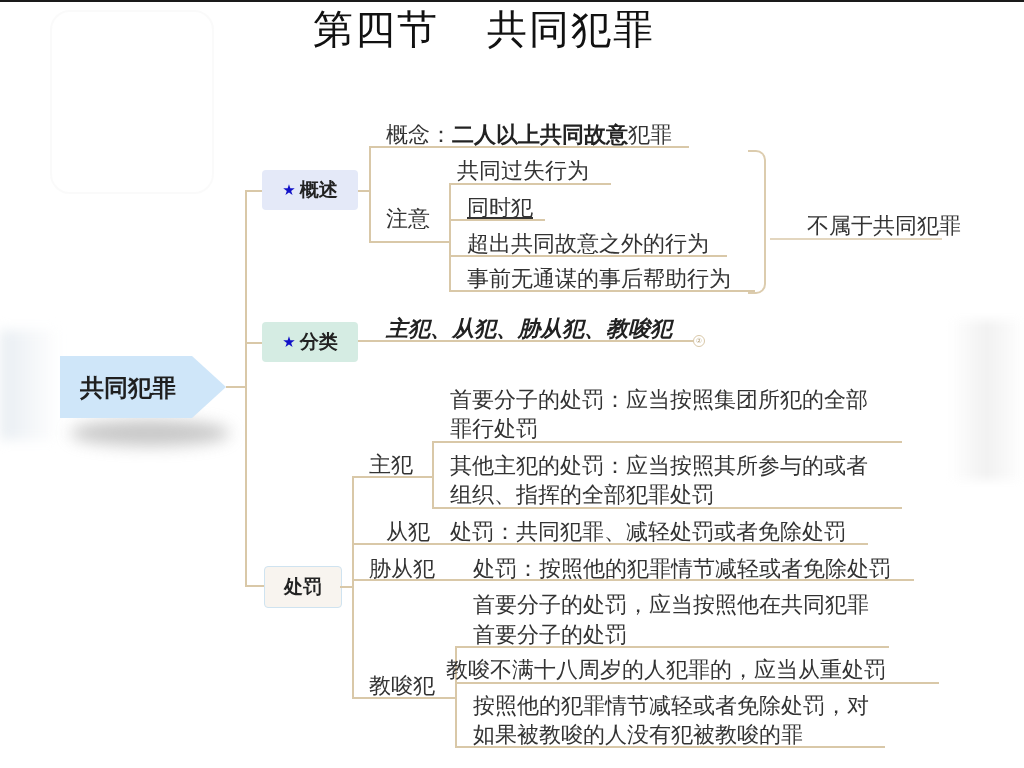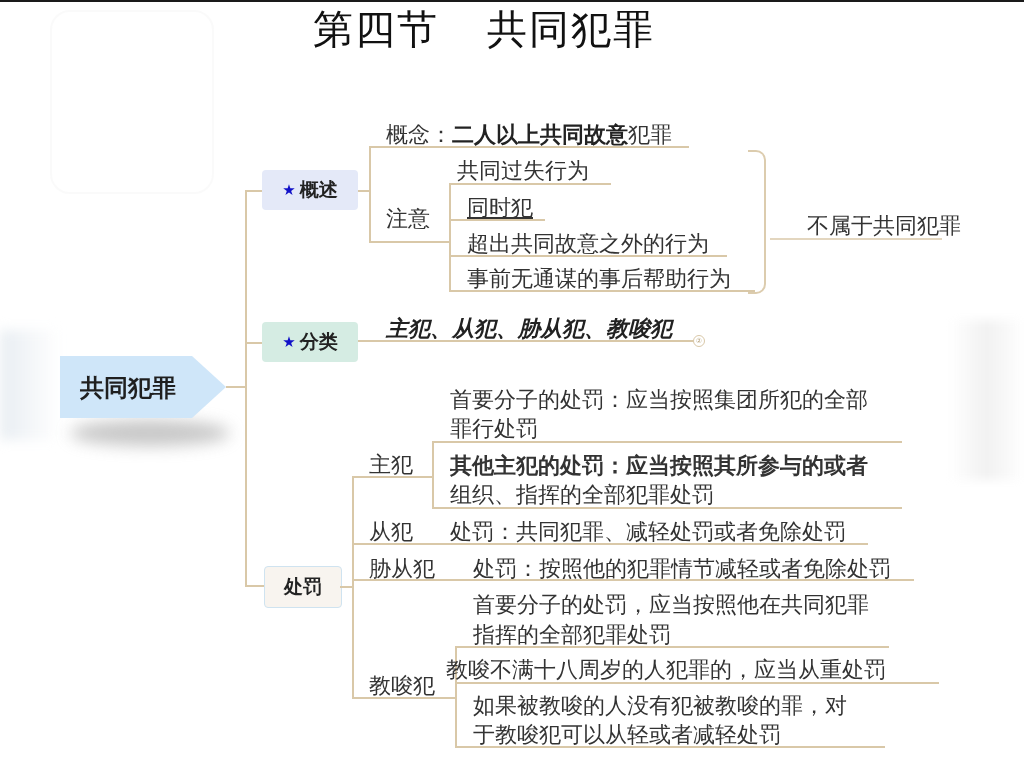--- a/index.html
+++ b/index.html
@@ -113,35 +113,35 @@
 </div>
 <div class="ln h" style="left:340px;top:586px;width:14px;"></div>
 <div class="ln v" style="left:352px;top:476px;height:222px;"></div>
 
 <div class="ln h" style="left:352px;top:476px;width:80px;"></div>
 <div class="text" style="left:369px;top:450px;">主犯</div>
 <div class="ln v" style="left:432px;top:442px;height:66px;"></div>
 <div class="text" style="left:450px;top:385px;">首要分子的处罚：应当按照集团所犯的全部</div>
 <div class="text" style="left:450px;top:414px;">罪行处罚</div>
 <div class="ln h" style="left:432px;top:441px;width:470px;"></div>
-<div class="text" style="left:450px;top:451px;font-weight:bold;">其他主犯的处罚：应当按照其所参与的或者</div>
+<div class="text" style="left:450px;top:451px;">其他主犯的处罚：应当按照其所参与的或者</div>
 <div class="text" style="left:450px;top:480px;">组织、指挥的全部犯罪处罚</div>
 <div class="ln h" style="left:432px;top:507px;width:470px;"></div>
 
-<div class="text" style="left:369px;top:517px;text-align:center;">从犯</div>
+<div class="text" style="left:386px;top:517px;text-align:center;">从犯</div>
 <div class="text" style="left:450px;top:517px;">处罚：共同犯罪、减轻处罚或者免除处罚</div>
 <div class="ln h" style="left:352px;top:543px;width:516px;"></div>
 
 <div class="text" style="left:369px;top:554px;">胁从犯</div>
 <div class="text" style="left:473px;top:554px;">处罚：按照他的犯罪情节减轻或者免除处罚</div>
 <div class="ln h" style="left:352px;top:579px;width:562px;"></div>
 
 <div class="text" style="left:369px;top:671px;">教唆犯</div>
 <div class="ln h" style="left:352px;top:697px;width:104px;"></div>
 <div class="ln v" style="left:455px;top:647px;height:100px;"></div>
 <div class="text" style="left:473px;top:590px;">首要分子的处罚，应当按照他在共同犯罪</div>
-<div class="text" style="left:473px;top:620px;">指挥的全部犯罪处罚</div>
+<div class="text" style="left:473px;top:620px;">首要分子的处罚</div>
 <div class="ln h" style="left:455px;top:646px;width:434px;"></div>
 <div class="text" style="left:446px;top:655px;">教唆不满十八周岁的人犯罪的，应当从重处罚</div>
 <div class="ln h" style="left:455px;top:682px;width:484px;"></div>
-<div class="text" style="left:473px;top:691px;">如果被教唆的人没有犯被教唆的罪，对</div>
-<div class="text" style="left:473px;top:720px;">于教唆犯可以从轻或者减轻处罚</div>
+<div class="text" style="left:473px;top:691px;">按照他的犯罪情节减轻或者免除处罚，对</div>
+<div class="text" style="left:473px;top:720px;">如果被教唆的人没有犯被教唆的罪</div>
 <div class="ln h" style="left:455px;top:746px;width:430px;"></div>
 
 </body></html>

